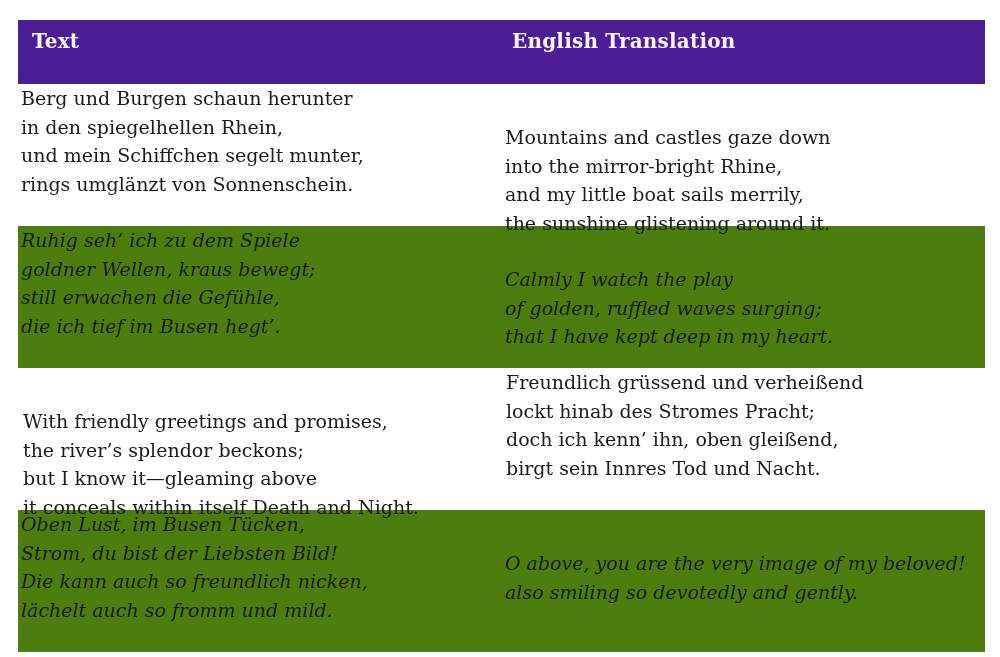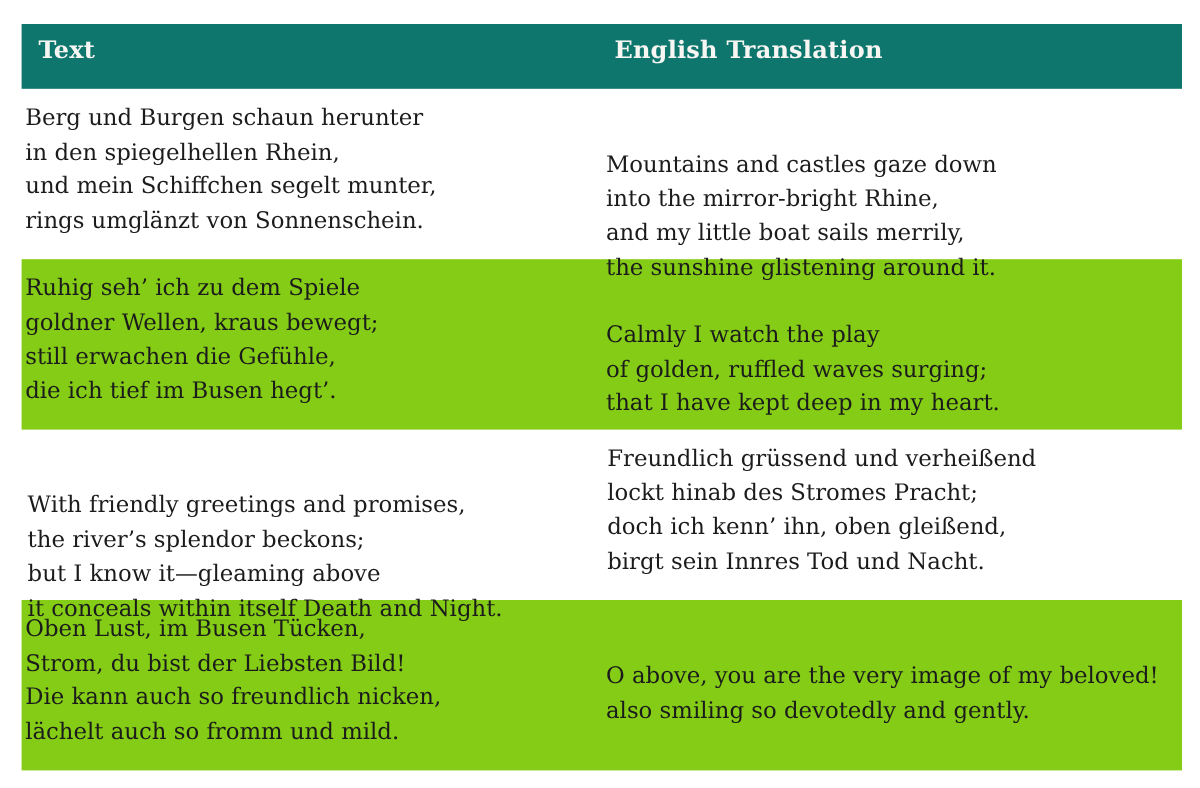--- a/index.html
+++ b/index.html
@@ -15,45 +15,45 @@
     overflow: hidden;
   }
   .ttable {
     position: absolute;
     left: 18px;
     top: 20px;
     width: 967px;
   }
   .thead {
     display: flex;
-    height: 54px;
-    background: #0f766e;
+    height: 64px;
+    background: #4c1d95;
   }
   .th {
     box-sizing: border-box;
     color: #f7f6f3;
     font-weight: bold;
     font-size: 20px;
     padding-top: 9px;
     letter-spacing: 0.2px;
   }
   .col-l { width: 482px; flex: none; }
   .col-r { flex: 1; }
   .th.col-l { padding-left: 14px; }
   .th.col-r { padding-left: 12px; }
   .trow {
     display: flex;
     height: 142px;
   }
   .trow.alt {
-    background: #84cc16;
+    background: #4d7c0f;
+    font-style: italic;
   }
   .td {
     box-sizing: border-box;
-    padding-top: 10px;
     font-size: 19px;
     line-height: 28.5px;
     color: #1b1b1b;
   }
   .td.col-l { padding-left: 3px; }
   .td.col-r { padding-left: 5px; margin-top: 39px; }
   .pline {
     white-space: nowrap;
   }
 </style>

